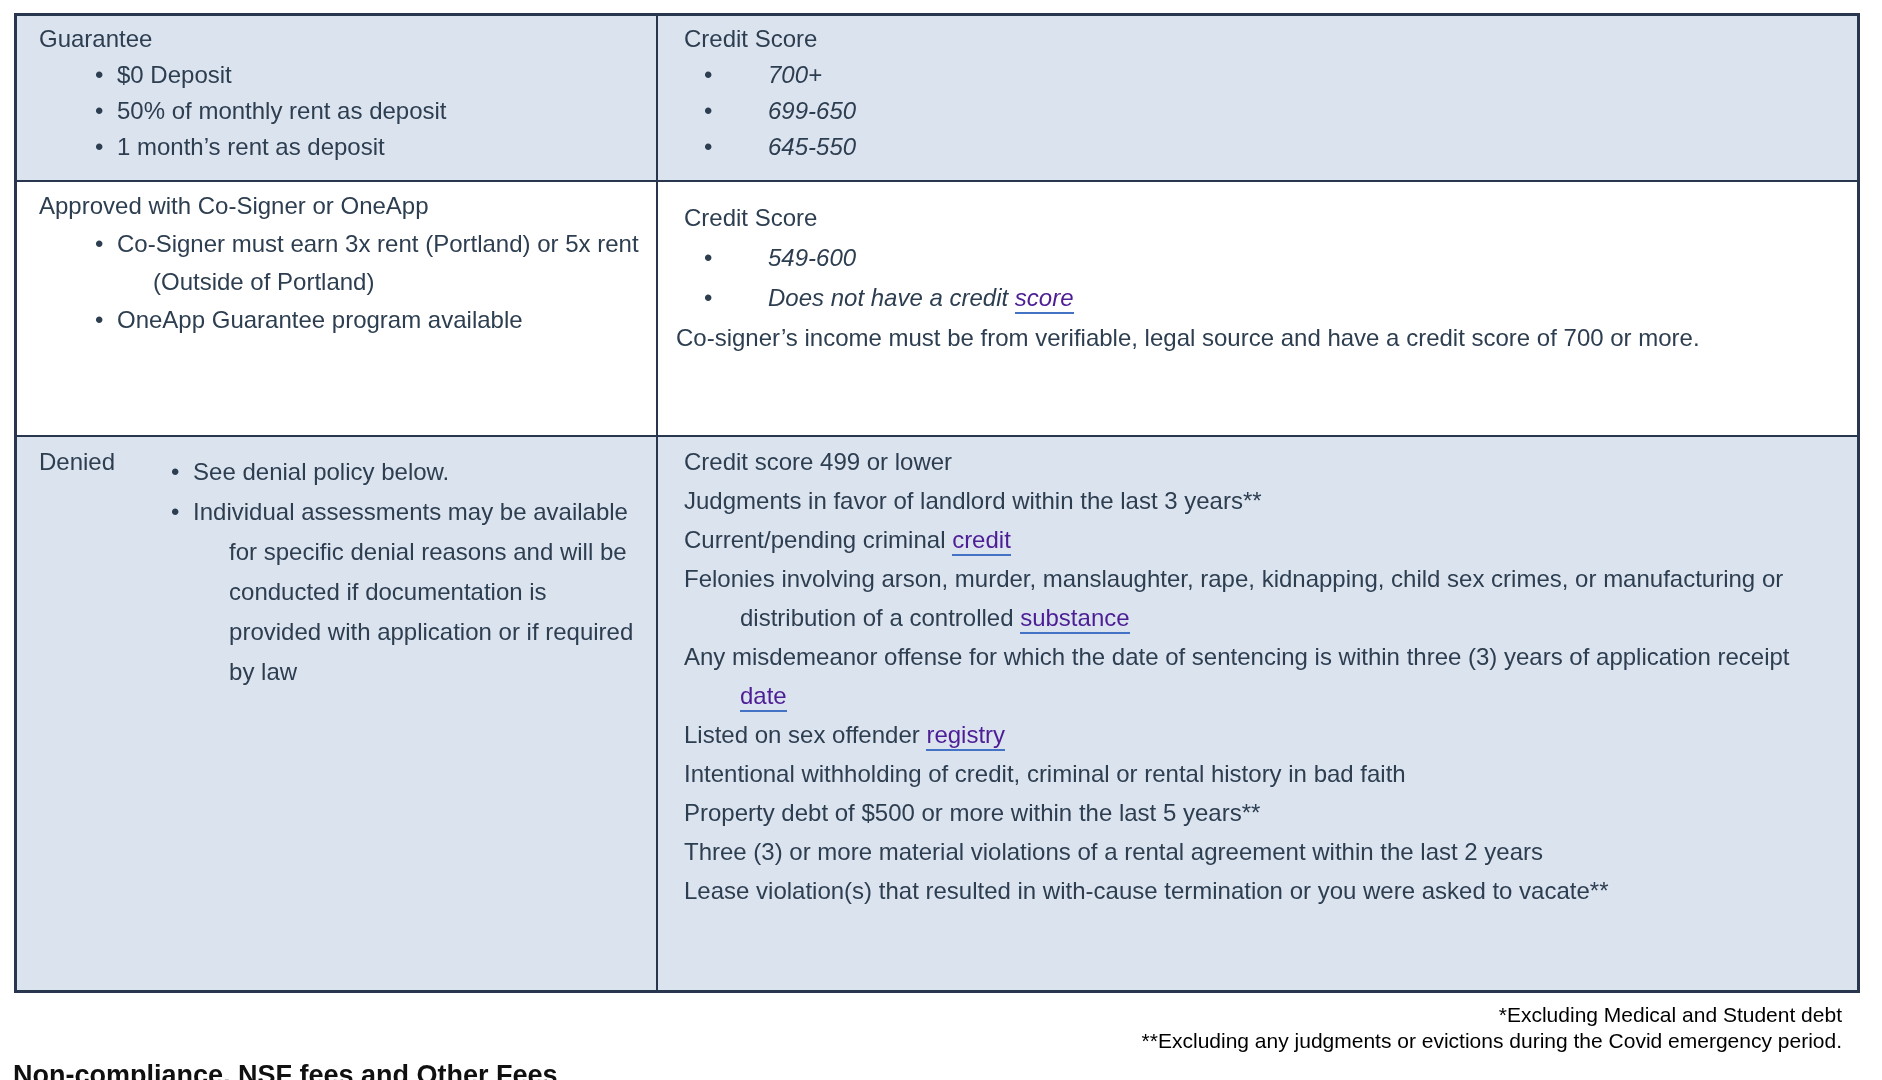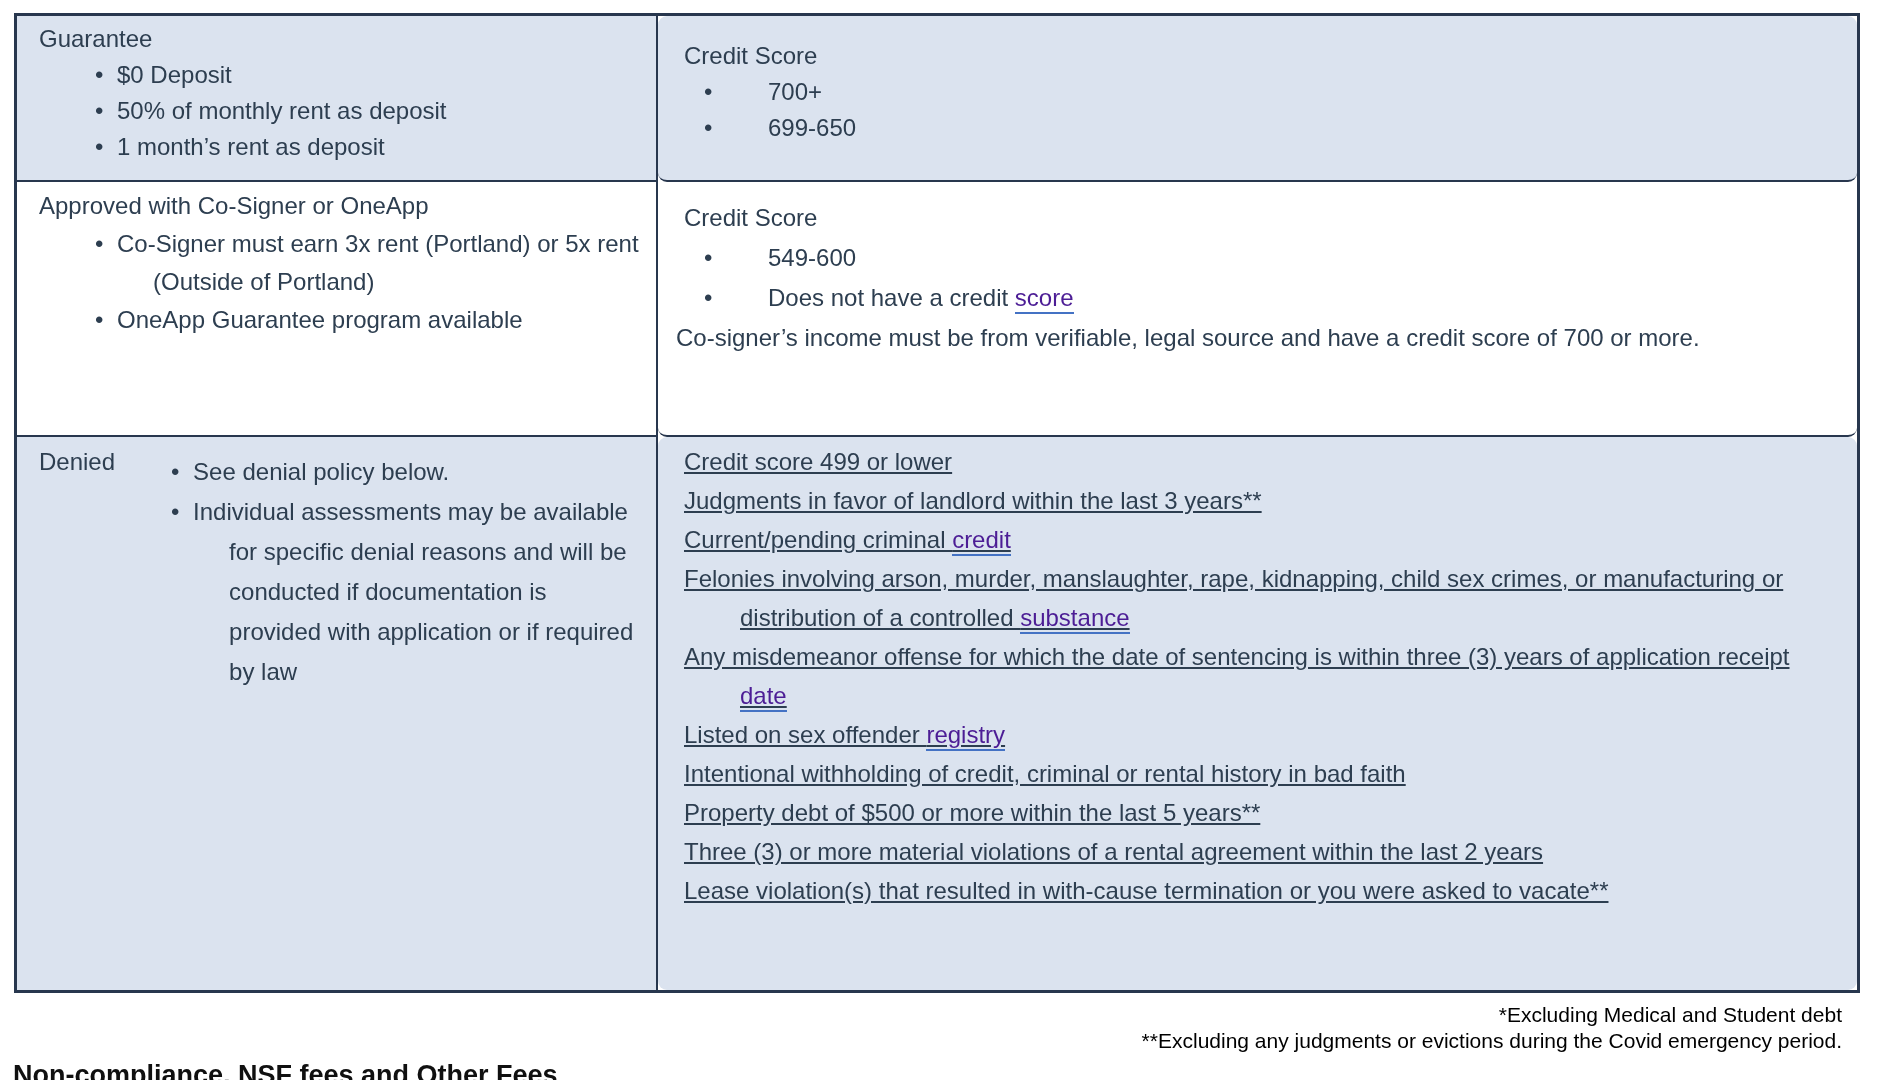--- a/index.html
+++ b/index.html
@@ -11,40 +11,40 @@
   .tbl{position:absolute;left:14px;top:13px;width:1846px;height:980px;
        box-sizing:border-box;border:3px solid #28374e;background:#ffffff;
        display:grid;grid-template-columns:641px 1199px;grid-template-rows:166px 255px 1fr;}
   .cell{box-sizing:border-box;color:#2d3e50;font-size:24px;position:relative;
         border-right:2px solid #28374e;border-bottom:2px solid #28374e;overflow:hidden;}
   .no-br{border-right:none;}
   .no-bb{border-bottom:none;}
   .blue{background:#dbe3ef;}
 
   .c-l{padding:5px 14px 5px 22px;}
-  .c-r{padding:22px 22px 5px 26px;border-radius:9px;}
+  .c-r{padding:5px 22px 5px 26px;}
 
   .row1{line-height:36px;}
   .row2l{line-height:38px;display:flex;flex-direction:column;}
   .row2r{line-height:40px;padding-top:16px;}
   .row3l{line-height:40px;display:flex;justify-content:center;}
-  .row3r{line-height:39px;padding-top:5px;text-decoration:underline;}
+  .row3r{line-height:39px;padding-top:5px;}
 
   .hd{white-space:nowrap;}
 
   
   .lb{display:flex;margin-left:56px;}
   .lb .dot{flex:0 0 22px;}
   .dot::before{content:"\2022";}
   .lb .txt{padding-left:36px;text-indent:-36px;}
 
   
   .rb{display:flex;margin-left:20px;}
   .rb .dot{flex:0 0 64px;}
-  .rb .txt{padding-left:36px;text-indent:-36px;}
+  .rb .txt{padding-left:36px;text-indent:-36px;font-style:italic;}
 
   
   .note{margin-left:-8px;padding-left:88px;text-indent:-88px;max-width:1120px;}
 
   
   .dp{margin:0;padding-left:56px;text-indent:-56px;max-width:1160px;}
 
   
   .lnk{color:#4c1d95;border-bottom:2px solid #4472c4;padding-bottom:1px;cursor:pointer;}
   .lnk:empty{display:none;border:none;}
@@ -84,20 +84,24 @@
 
     <div class="cell blue c-r row1 no-br">
       <div class="hd">Credit Score</div>
       <div class="rb">
         <span class="dot"></span>
         <span class="txt">700+</span>
       </div>
       <div class="rb">
         <span class="dot"></span>
         <span class="txt">699-650</span>
+      </div>
+      <div class="rb">
+        <span class="dot"></span>
+        <span class="txt">645-550</span>
       </div>
     </div>
 
     <div class="cell c-l row2l">
       <div class="hd">Approved with Co-Signer or OneApp</div>
       <div class="lb">
         <span class="dot"></span>
         <span class="txt">Co-Signer must earn 3x rent (Portland) or 5x rent (Outside of Portland)</span>
       </div>
       <div class="lb">

